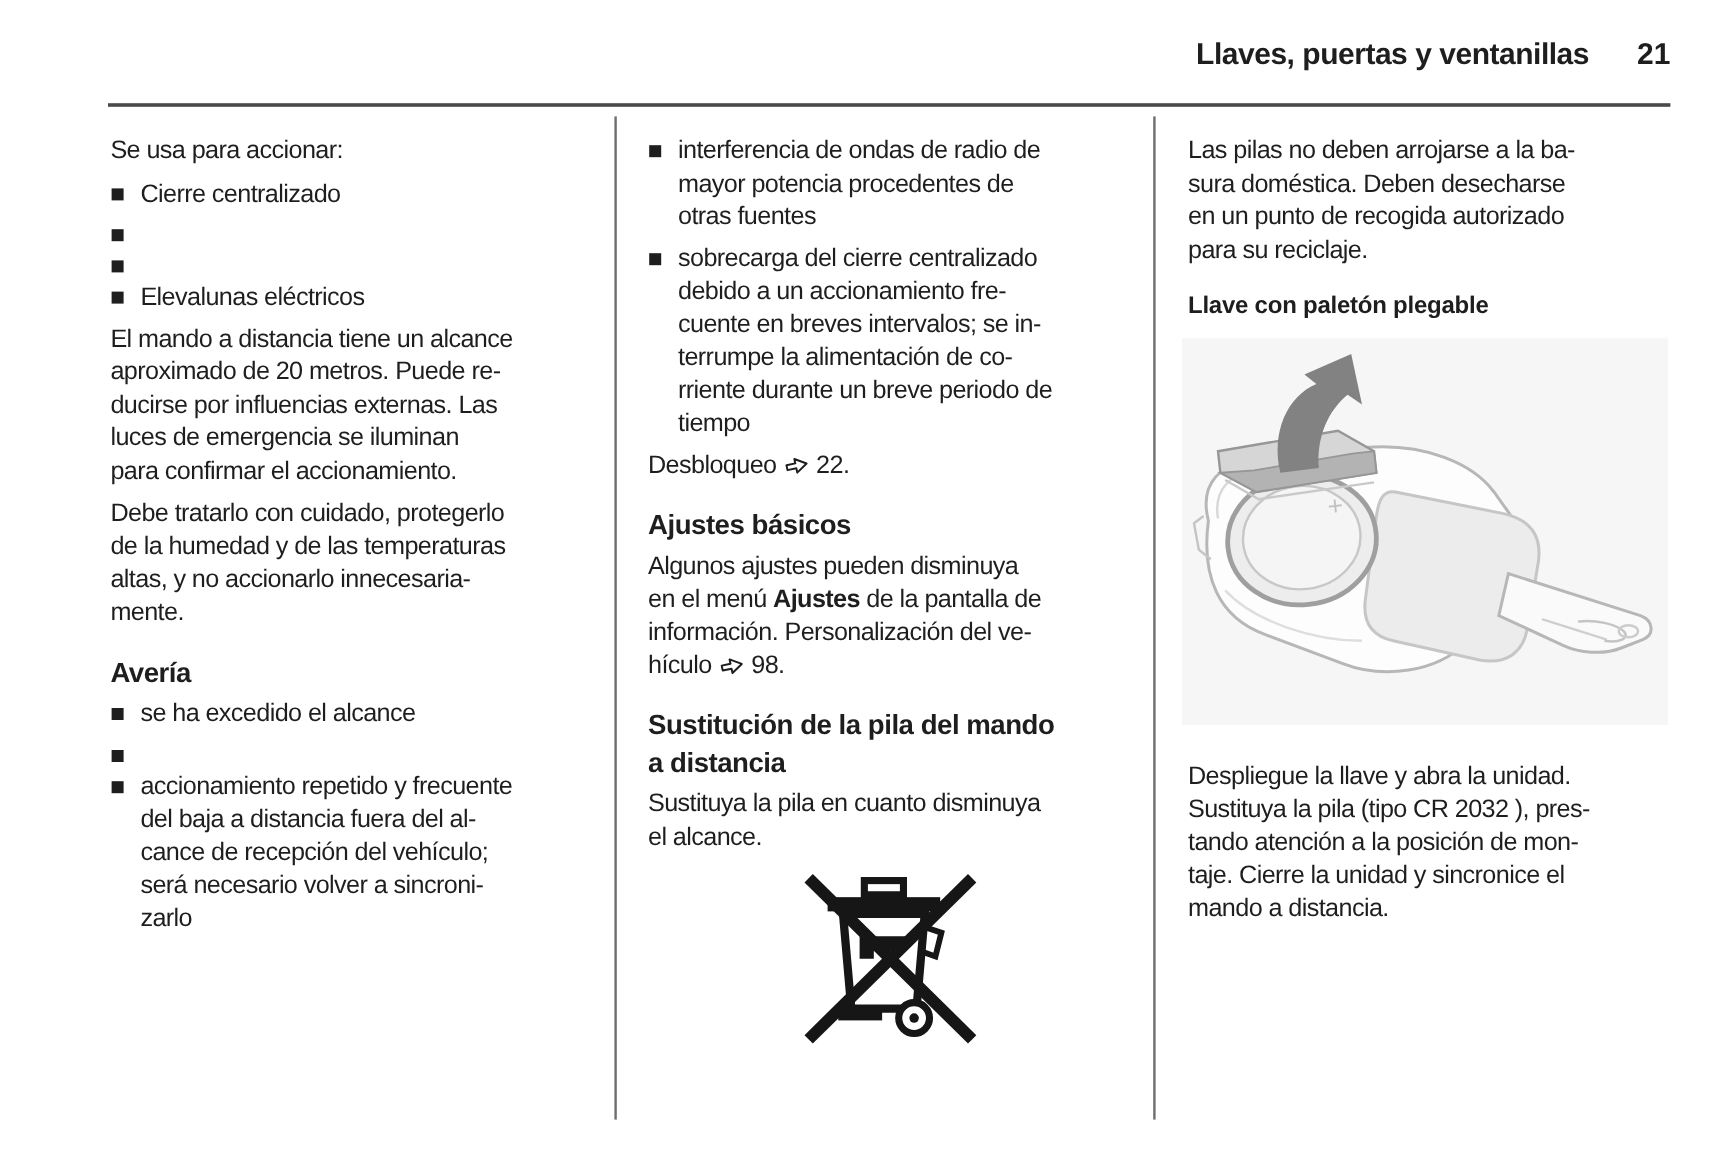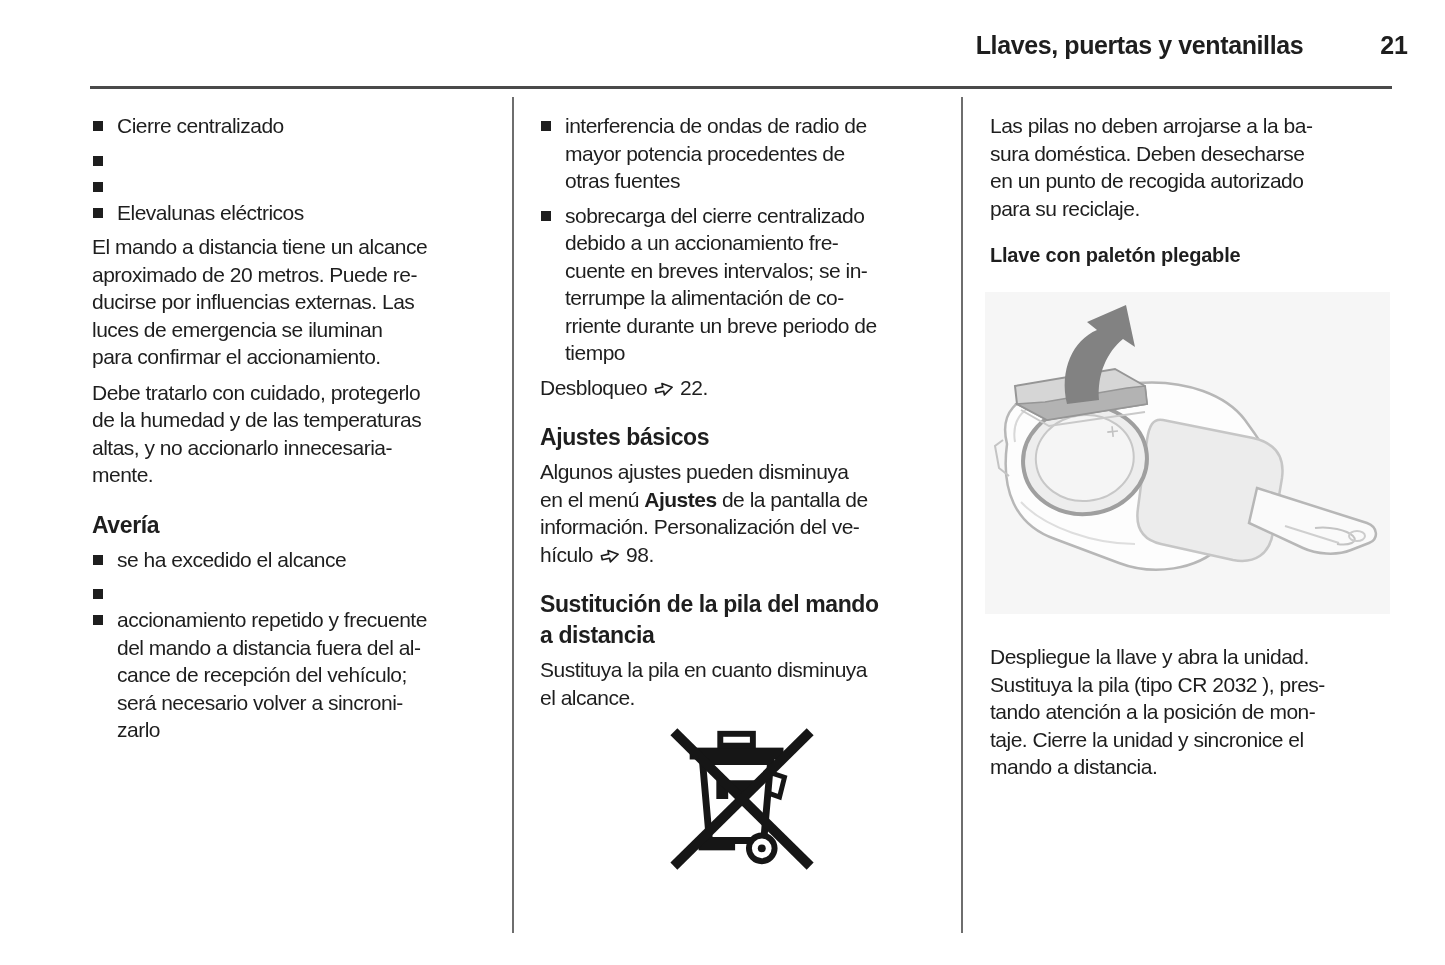--- a/index.html
+++ b/index.html
@@ -5,21 +5,21 @@
   html,body{margin:0;padding:0;background:#ffffff;}
   body{
     width:1445px;height:965px;
     font-family:"Liberation Sans","DejaVu Sans",sans-serif;
     color:#1e1e1e;
     -webkit-font-smoothing:antialiased;
   }
   .page{position:relative;width:1445px;height:965px;overflow:hidden;background:#fff;}
 
   
-  .hdr{position:absolute;top:31px;left:108px;width:1300px;display:flex;justify-content:flex-end;align-items:baseline;gap:77px;}
+  .hdr{position:absolute;top:31px;left:92px;width:1300px;display:flex;justify-content:flex-end;align-items:baseline;gap:40px;}
   .hdr .htitle{font-weight:bold;font-size:25px;letter-spacing:-0.4px;}
   .hdr .hnum{font-weight:bold;font-size:25px;}
   .rule{position:absolute;left:90px;top:86px;width:1302px;height:3px;background:#4a4a4a;}
 
   
   .vdiv{position:absolute;top:97px;width:2px;height:836px;background:#6e6e6e;}
   .vdiv.d1{left:512px;}
   .vdiv.d2{left:961px;}
 
   
@@ -30,21 +30,21 @@
 
   p{margin:0 0 8px 0;white-space:pre-line;}
   .list{margin:0 0 2px 0;}
   .li{display:flex;margin:0 0 7px 0;}
   .li .bullet{flex:none;width:10px;height:10px;background:#1e1e1e;margin:9px 14px 0 1px;}
   .li .txt{white-space:pre-line;}
 
   h2{font-size:23px;line-height:31px;font-weight:bold;letter-spacing:-0.4px;
      margin:21px 0 5px 0;white-space:pre-line;width:420px;}
   h3{font-size:20px;line-height:26px;font-weight:bold;letter-spacing:-0.2px;
-     margin:20px 0 24px 0;white-space:pre-line;}
+     margin:20px 0 14px 0;white-space:pre-line;}
   .bold{font-weight:bold;}
 
   .xref-icon{width:20px;height:20px;vertical-align:-4px;margin:0 6px 0 7px;display:inline-block;}
 
   
   .weee{display:block;margin:4px auto 0 auto;width:168px;height:158px;}
 
   
   .keyfig{margin:0;padding:0;position:relative;left:-5px;width:405px;height:322px;background:#f6f6f6;}
   .keyfig svg{display:block;width:405px;height:322px;}
@@ -58,20 +58,21 @@
   <div class="hdr">
     <div class="htitle">Llaves, puertas y ventanillas</div>
     <div class="hnum">21</div>
   </div>
   <div class="rule"></div>
 
   <div class="vdiv d1"></div>
   <div class="vdiv d2"></div>
 
   <section class="col c1">
+    <p>Se usa para accionar:</p>
 
     <div class="list">
       <div class="li">
         <span class="bullet"></span>
         <span class="txt">Cierre centralizado</span>
       </div>
       <div class="li">
         <span class="bullet"></span>
       </div>
       <div class="li">
@@ -99,21 +100,21 @@
       <div class="li">
         <span class="bullet"></span>
         <span class="txt">se ha excedido el alcance</span>
       </div>
       <div class="li">
         <span class="bullet"></span>
       </div>
       <div class="li">
         <span class="bullet"></span>
         <span class="txt">accionamiento repetido y frecuente
-del mando a distancia fuera del al-
+del baja a distancia fuera del al-
 cance de recepción del vehículo;
 será necesario volver a sincroni-
 zarlo</span>
       </div>
     </div>
   </section>
 
   <section class="col c2">
     <div class="list">
       <div class="li">

